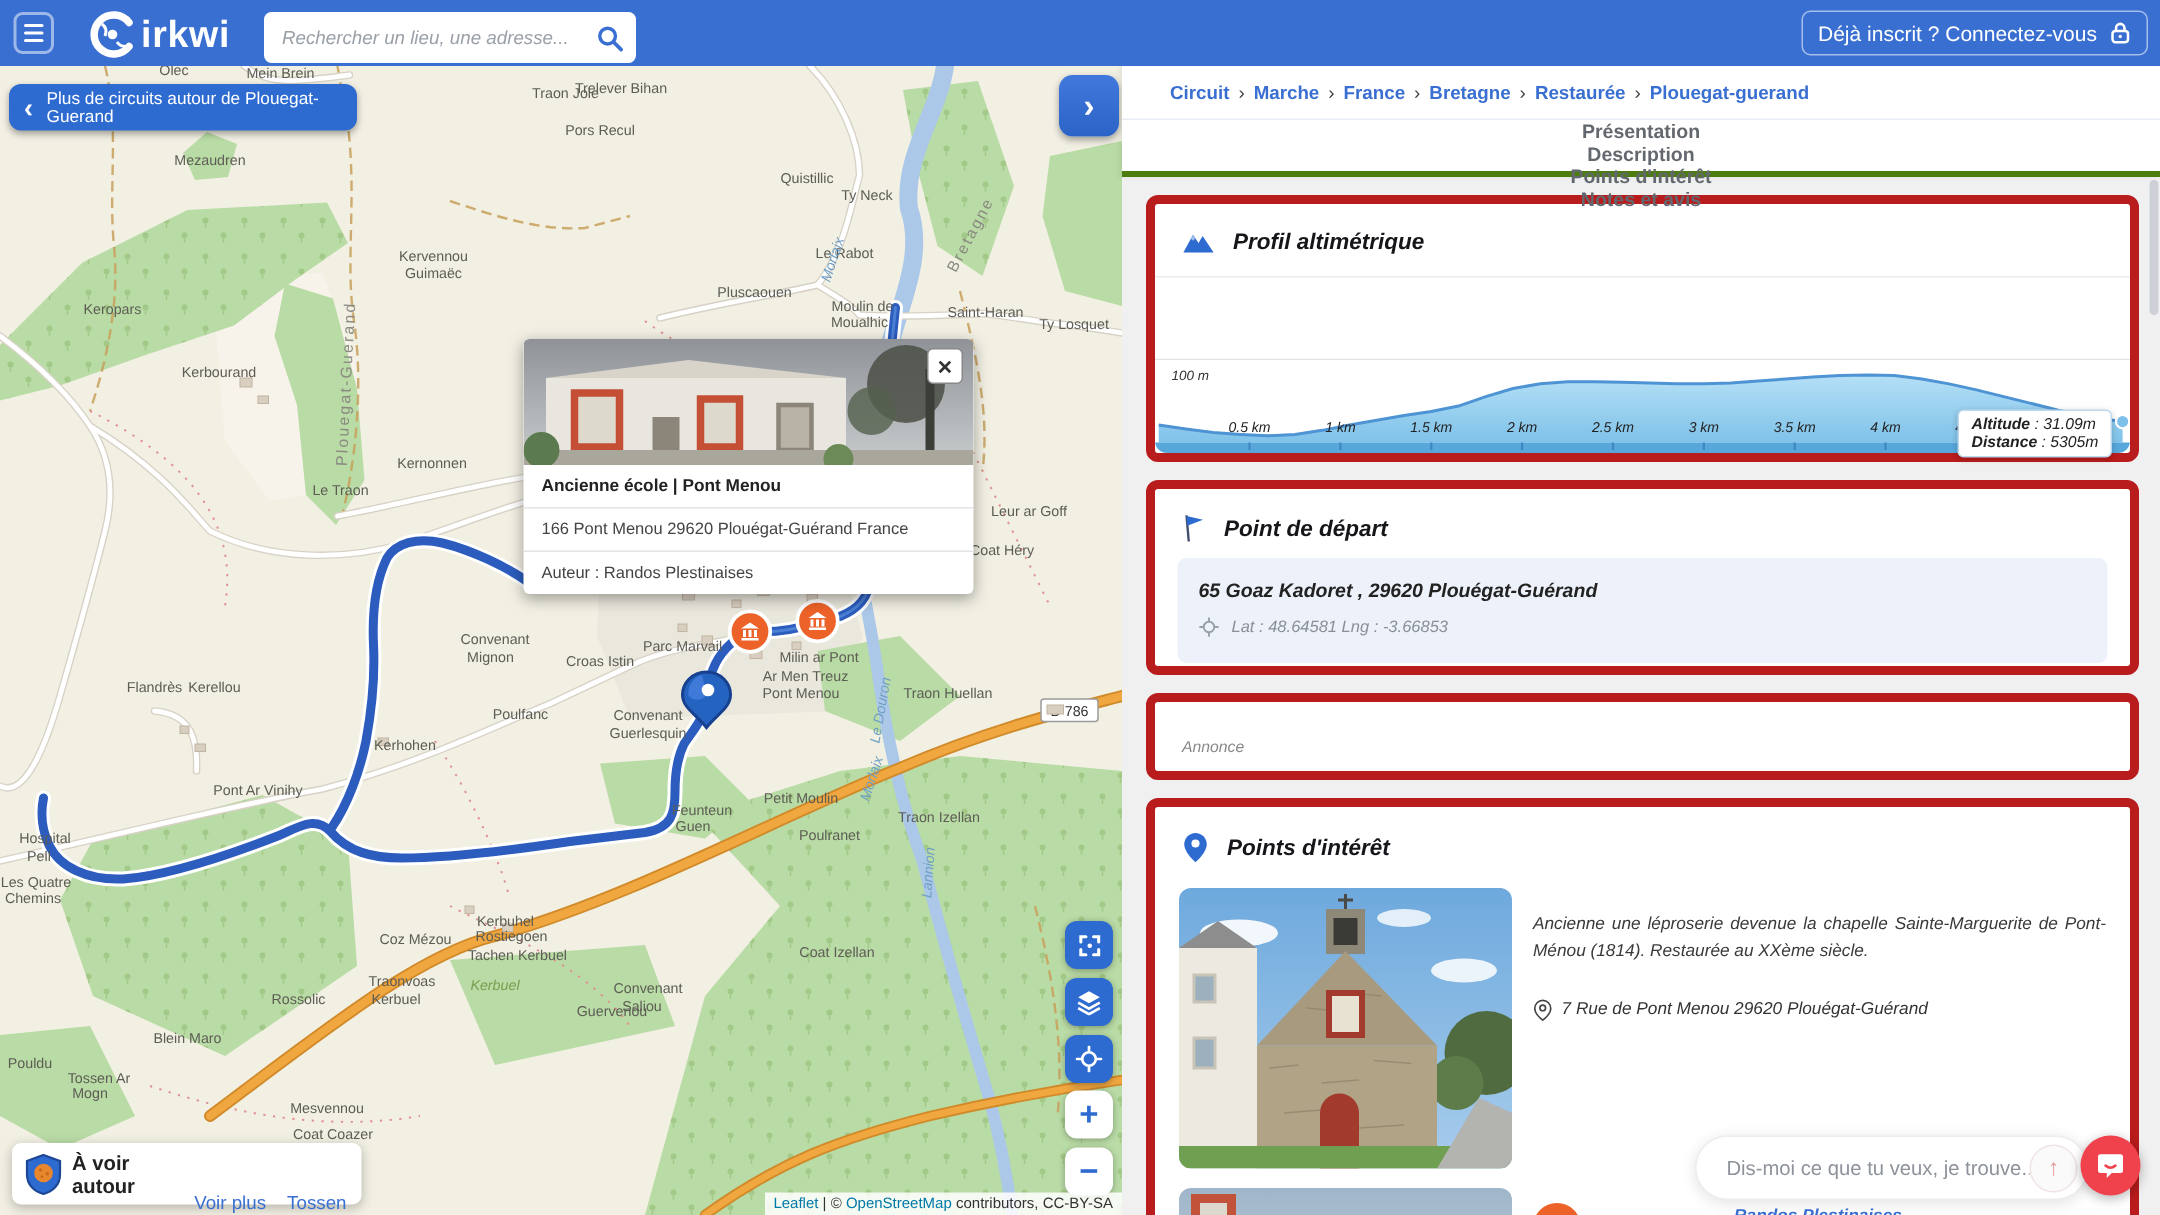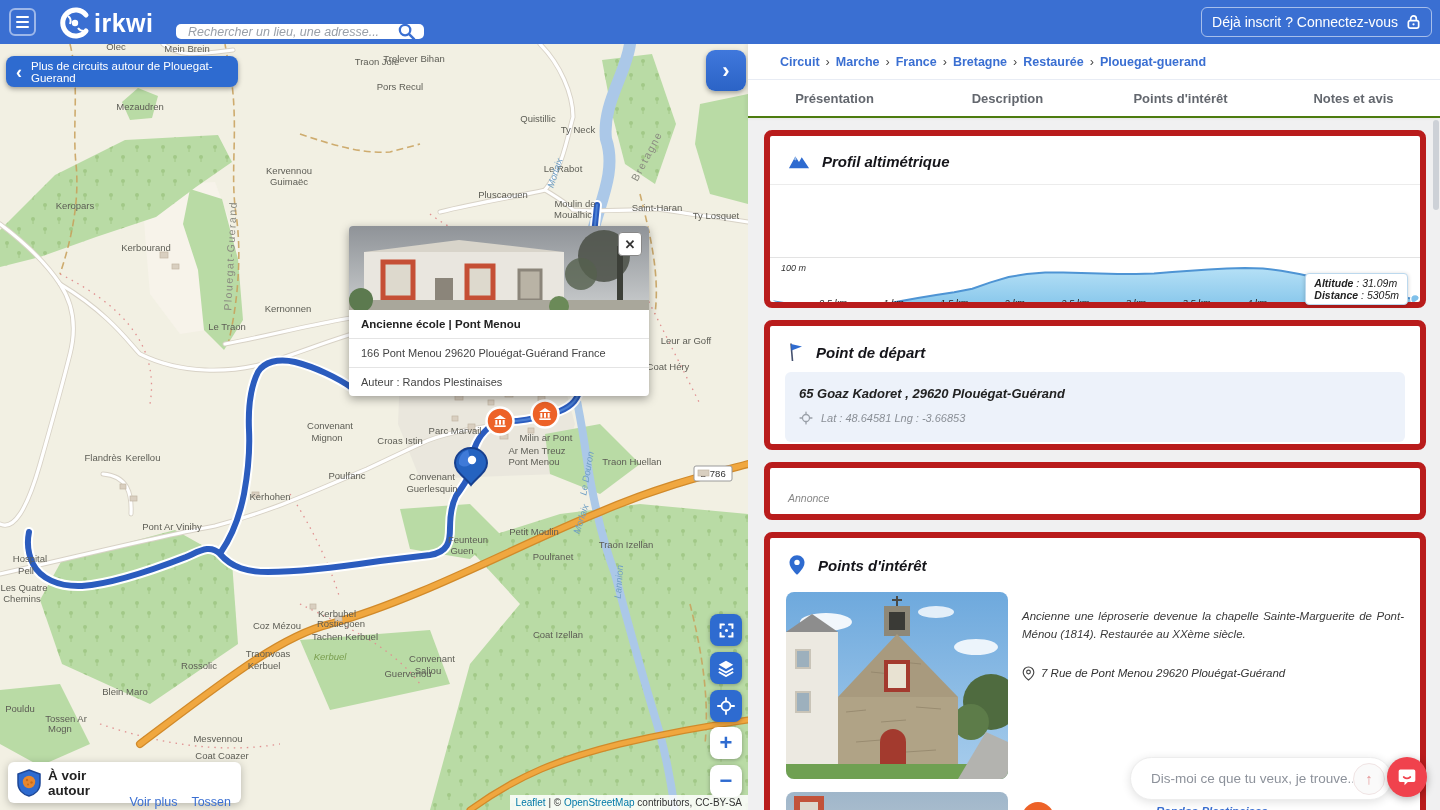--- a/index.html
+++ b/index.html
@@ -6,21 +6,21 @@
   html,body { width:1440px; height:810px; overflow:hidden; }
   body { font-family:"Liberation Sans", sans-serif; background:#fff; }
   .app { position:relative; width:1440px; height:810px; overflow:hidden; }
 
   
   .header { position:absolute; left:0; top:0; width:1440px; height:44px; background:#3a6fd2; z-index:50; }
   .burger { position:absolute; left:9px; top:8px; width:27px; height:28px; border:2px solid rgba(255,255,255,.5); border-radius:6px; display:flex; flex-direction:column; justify-content:center; gap:3px; align-items:center; cursor:pointer; }
   .burger i { display:block; width:13px; height:2px; background:#fff; border-radius:2px; }
   .logo { position:absolute; left:58px; top:6px; display:flex; align-items:center; gap:2px; }
   .logo-text { color:#fff; font-size:25px; font-weight:bold; letter-spacing:.5px; }
-  .search-pill { position:absolute; left:176px; top:24px; width:248px; height:15px; background:#fff; border-radius:5px; display:flex; align-items:center; padding:0 8px 0 12px; }
+  .search-pill { position:absolute; left:176px; top:8px; width:248px; height:34px; background:#fff; border-radius:5px; display:flex; align-items:center; padding:0 8px 0 12px; }
   .search-pill input { flex:1; border:none; outline:none; font-style:italic; font-size:12.5px; color:#555; font-family:"Liberation Sans",sans-serif; background:transparent; }
   .search-pill input::placeholder { color:#9aa0a8; }
   .login-btn { position:absolute; right:8px; top:7px; height:30px; border:1.5px solid rgba(255,255,255,.55); border-radius:6px; display:flex; align-items:center; gap:8px; padding:0 10px; color:#fff; font-size:14px; cursor:pointer; }
 
   
   .map { position:absolute; left:0; top:44px; width:748px; height:766px; background:#f2f0e3; overflow:hidden; }
   .map svg text { font-family:"Liberation Sans",sans-serif; }
   .map-btn-left { position:absolute; left:6px; top:12px; width:232px; height:31px; background:#2e6bd0; border-radius:8px; box-shadow:0 2px 5px rgba(0,0,0,.35); color:#fff; display:flex; align-items:center; gap:9px; padding:0 10px; font-size:11.5px; cursor:pointer; z-index:20; }
   .map-btn-left .chev { font-size:18px; line-height:1; font-weight:bold; }
   .map-btn-right { position:absolute; left:706px; top:6px; width:40px; height:41px; background:linear-gradient(#4078dc,#2b63c6); border-radius:9px; box-shadow:0 2px 5px rgba(0,0,0,.35); color:#fff; font-size:22px; font-weight:bold; display:flex; align-items:center; justify-content:center; cursor:pointer; z-index:20; }
@@ -42,31 +42,31 @@
   .see-around a { color:#3a6fd2; font-size:12.5px; text-decoration:none; margin-left:14px; cursor:pointer;margin-top:38px; }
 
   .attribution { position:absolute; right:0; bottom:0; background:rgba(255,255,255,.85); font-size:10px; color:#333; padding:2px 6px; z-index:21; }
   .attribution .lnk { color:#0078a8; }
 
   
   .panel-head { position:absolute; left:748px; top:44px; width:692px; height:74px; background:#fff; z-index:10; box-shadow:-2px 0 4px rgba(0,0,0,.06); }
   .breadcrumb { height:36px; display:flex; align-items:center; padding-left:32px; font-size:12.5px; font-weight:bold; border-bottom:1px solid #e8ecf4; }
   .breadcrumb a { color:#3a6fd2; text-decoration:none; cursor:pointer; }
   .breadcrumb .sep { color:#444; margin:0 6px; font-weight:normal; }
-  .tabs { height:38px; display:flex; border-bottom:2px solid #4d7c0f; }
+  .tabs { height:38px; display:flex; border-bottom:4px solid #4d7c0f;flex-direction:column; }
   .tab { flex:1; display:flex; align-items:center; justify-content:center; font-size:13px; color:#63676e; font-weight:bold; cursor:pointer; }
 
   .content { position:absolute; left:748px; top:118px; width:692px; height:692px; background:#f0f0f1; overflow:hidden; padding:12px 14px 0 16px; }
   .card { background:#fff; border-radius:8px; border:6px solid #b91c1c; margin-bottom:12px; position:relative;font-style:italic; }
   .card-head { display:flex; align-items:center; gap:12px; padding:16px 16px 10px 18px; }
   .card-head .ttl { font-size:15px; font-weight:bold; color:#15151a; }
 
   .card.profile { height:178px; }
   .card.profile hr { border:none; border-top:1px solid #ececec; margin:4px 0 0 0; }
-  .chart-wrap { position:absolute; left:0; bottom:0; width:100%; height:45px; border-top:1px solid #e3e3e3; border-radius:0 0 8px 8px; overflow:hidden; }
+  .chart-wrap { position:absolute; left:0; bottom:0; width:100%; height:63px; border-top:1px solid #e3e3e3; border-radius:0 0 8px 8px; overflow:hidden; }
   .chart-ylab { position:absolute; left:11px; top:5px; font-size:9px; color:#333; z-index:3; }
   .tooltip { position:absolute; right:12px; top:137px; background:#fff; border:1px solid #bcd9ee; border-radius:4px; box-shadow:0 1px 4px rgba(0,0,0,.2); padding:3px 8px; font-size:10.5px; color:#222; z-index:4; white-space:nowrap; }
   .tooltip b { font-weight:bold; }
 
   .card.start { height:130px; }
   .start-box { position:absolute; left:15px; right:15px; top:46px; height:70px; background:#edf2fa; border-radius:6px; padding:14px 14px 0 14px; }
   .start-addr { font-size:13px; color:#222; font-weight:bold; }
   .start-latlng { display:flex; align-items:center; gap:8px; margin-top:10px; font-size:11px; color:#8a8f96; }
 
   .card.ad { height:58px; }

